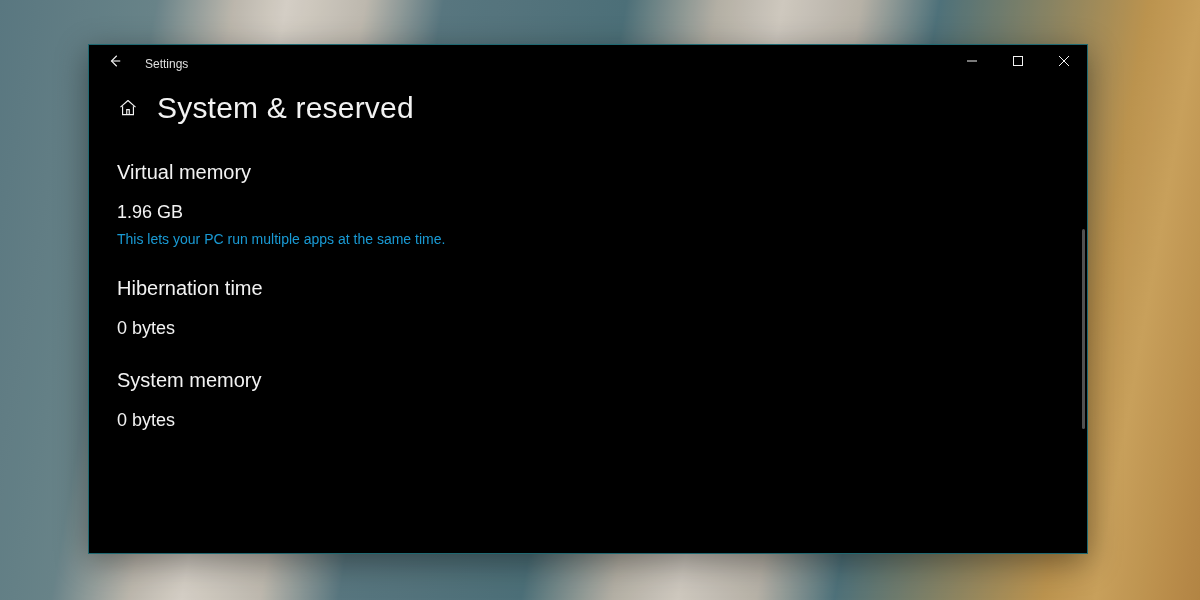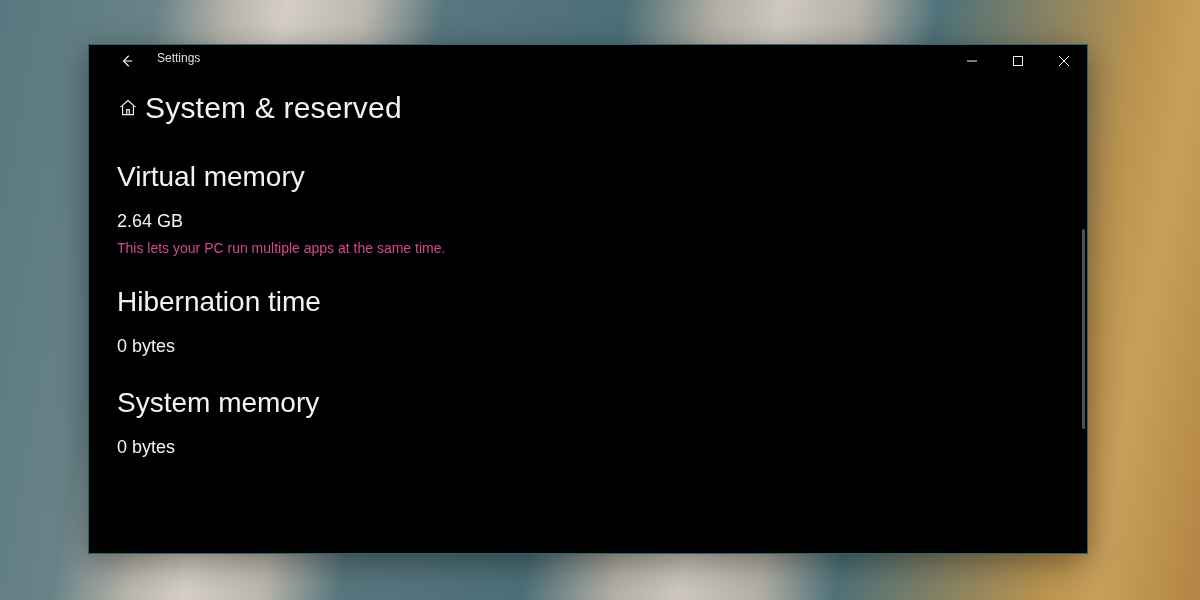--- a/index.html
+++ b/index.html
@@ -21,35 +21,35 @@
     display: flex; flex-direction: column;
     box-shadow: 0 8px 30px rgba(0,0,0,.4);
   }
   .titlebar {
     height: 32px;
     display: flex; align-items: center;
     font-size: 12px;
     color: #ddd;
     -webkit-user-select: none; user-select: none;
   }
-  .tb-left { display: flex; align-items: flex-start; gap: 20px; padding-left: 28px; }
+  .tb-left { display: flex; align-items: flex-end; gap: 20px; padding-left: 16px; }
   .tb-back { width: 20px; height: 20px; display:flex; align-items:center; justify-content:center; cursor: pointer; }
   .tb-title { font-size: 12px; color: #eaeaea; }
   .tb-spacer { flex: 1; }
   .tb-btn { width: 46px; height: 32px; display:flex; align-items:center; justify-content:center; cursor: pointer; }
   .body {
     flex: 1; overflow: hidden; padding: 10px 28px 0 28px; position: relative;
   }
-  .page-header { display:flex; align-items:center; gap:6px; margin-top:4px; margin-bottom:36px; }
+  .page-header { display:flex; align-items:center; gap:18px; margin-top:4px; margin-bottom:36px; }
   .home-btn { width:22px; height:22px; cursor:pointer; display:flex; align-items:center; justify-content:center; }
   .page-title { font-size: 30px; font-weight: 400; letter-spacing: .2px; }
   .section { margin-bottom: 30px; }
-  .sec-heading { font-size: 28px; font-weight: 400; margin-bottom: 18px; }
+  .sec-heading { font-size: 20px; font-weight: 400; margin-bottom: 18px; }
   .sec-value { font-size: 18px; font-weight: 400; margin-bottom: 8px; }
-  .sec-desc { font-size: 14px; color: #ec4899; }
+  .sec-desc { font-size: 14px; color: #0ea5e9; }
   .scroll-indicator {
     position:absolute; right:2px; top:152px; width:3px; height:200px;
     background:#555; border-radius:2px;
   }
   svg { display:block; }
 </style>
 </head>
 <body>
 
 <div class="desktop">
@@ -90,21 +90,21 @@
             <path d="M3 11 L12 3 L21 11" stroke="#fff" stroke-width="1.4" fill="none" stroke-linejoin="round"></path>
             <path d="M5.5 10 V20 H18.5 V10" stroke="#fff" stroke-width="1.4" fill="none"></path>
             <path d="M10.5 20 V14 H13.5 V20" stroke="#fff" stroke-width="1.4" fill="none"></path>
           </svg>
         </div>
         <h1 class="page-title">System &amp; reserved</h1>
       </div>
 
       <div class="section">
         <div class="sec-heading">Virtual memory</div>
-        <div class="sec-value">2.64 GB</div>
+        <div class="sec-value">1.96 GB</div>
         <div class="sec-desc">This lets your PC run multiple apps at the same time.</div>
       </div>
 
       <div class="section">
         <div class="sec-heading">Hibernation time</div>
         <div class="sec-value">0 bytes</div>
       </div>
 
       <div class="section">
         <div class="sec-heading">System memory</div>

